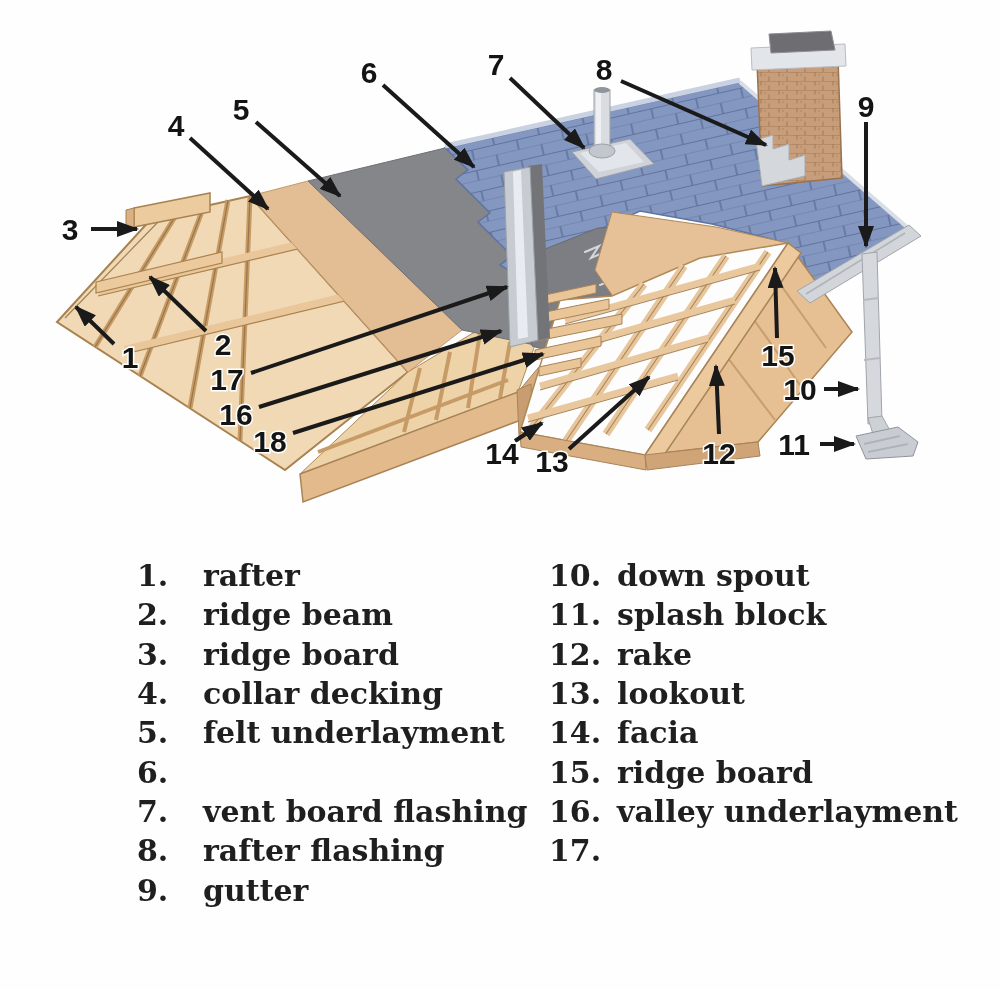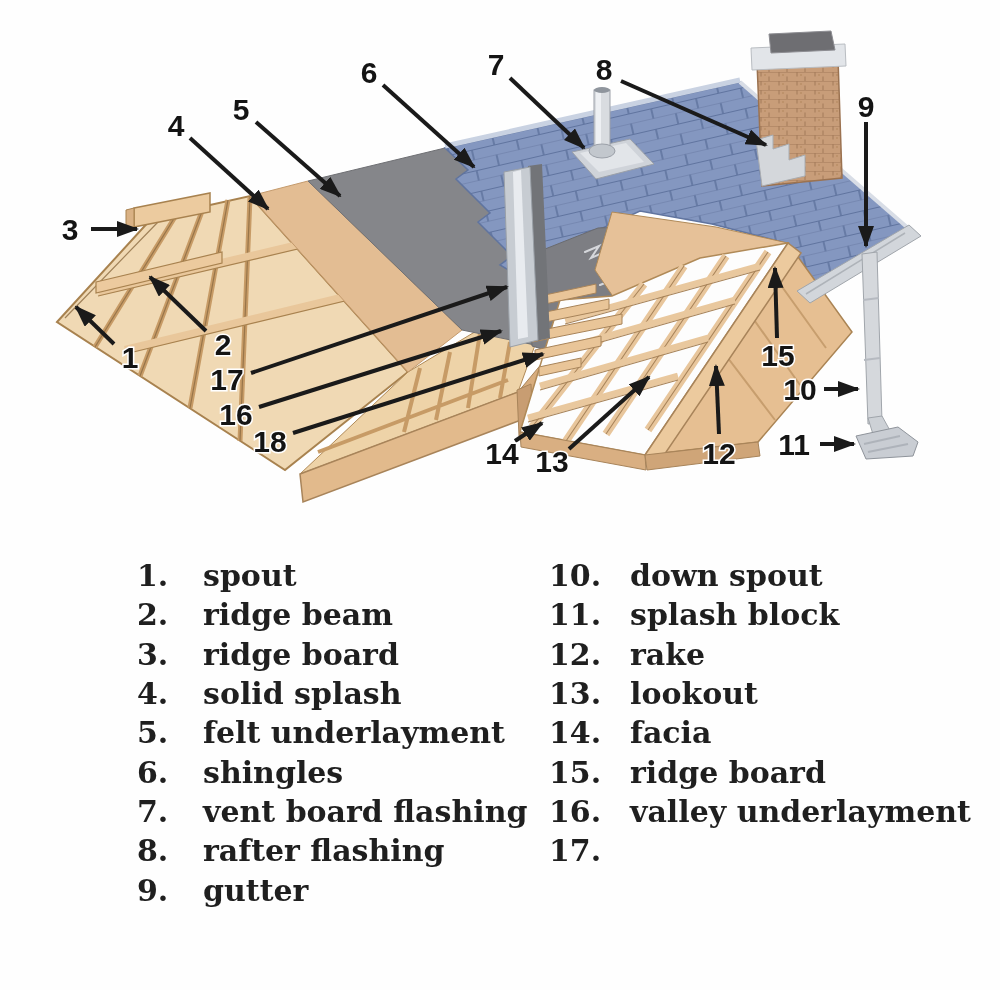--- a/index.html
+++ b/index.html
@@ -7,21 +7,21 @@
         font-family:"Liberation Sans",sans-serif;}
   #diagram{position:absolute;left:0;top:0;width:1000px;height:545px;}
   #diagram text{font-family:"Liberation Sans",sans-serif;font-weight:700;font-size:30px;
         fill:#141414;paint-order:stroke;stroke:#ffffff;stroke-width:3px;}
   .legend-col{position:absolute;color:#1f1f1f;
         font-family:"DejaVu Serif","Liberation Serif",serif;font-weight:700;font-size:30px;}
   #legend-left{left:137px;top:556px;width:400px;}
   #legend-right{left:549px;top:556px;width:440px;}
   .lrow{display:grid;height:39.35px;line-height:39.35px;white-space:nowrap;}
   #legend-left .lrow{grid-template-columns:66px 1fr;}
-  #legend-right .lrow{grid-template-columns:68px 1fr;gap:13px;}
+  #legend-right .lrow{grid-template-columns:68px 1fr;}
   .lnum,.lterm{display:block;}
 </style>
 </head>
 <body>
 
 <div id="page">
 
   <svg id="diagram" viewBox="0 0 1000 545" xmlns="http://www.w3.org/2000/svg">
     <defs>
       <marker id="ah" viewBox="0 0 11 8" refX="10" refY="4" markerWidth="5.5" markerHeight="4" orient="auto-start-reverse">
@@ -190,41 +190,40 @@
         <line x1="251" y1="373" x2="507" y2="287" stroke="#1a1a1a" stroke-width="4" marker-end="url(#ah)"></line>
         <text x="227" y="390" text-anchor="middle">17</text>
         <line x1="293" y1="433" x2="543" y2="354" stroke="#1a1a1a" stroke-width="4" marker-end="url(#ah)"></line>
         <text x="270" y="452" text-anchor="middle">18</text>
       </g>
   </svg>
 
   <div id="legend-left" class="legend-col">
     <div class="lrow">
         <span class="lnum">1.</span>
-        <span class="lterm">spout</span>
+        <span class="lterm">rafter</span>
       </div>
     <div class="lrow">
         <span class="lnum">2.</span>
         <span class="lterm">ridge beam</span>
       </div>
     <div class="lrow">
         <span class="lnum">3.</span>
         <span class="lterm">ridge board</span>
       </div>
     <div class="lrow">
         <span class="lnum">4.</span>
-        <span class="lterm">solid splash</span>
+        <span class="lterm">collar decking</span>
       </div>
     <div class="lrow">
         <span class="lnum">5.</span>
         <span class="lterm">felt underlayment</span>
       </div>
     <div class="lrow">
         <span class="lnum">6.</span>
-        <span class="lterm">shingles</span>
       </div>
     <div class="lrow">
         <span class="lnum">7.</span>
         <span class="lterm">vent board flashing</span>
       </div>
     <div class="lrow">
         <span class="lnum">8.</span>
         <span class="lterm">rafter flashing</span>
       </div>
     <div class="lrow">

